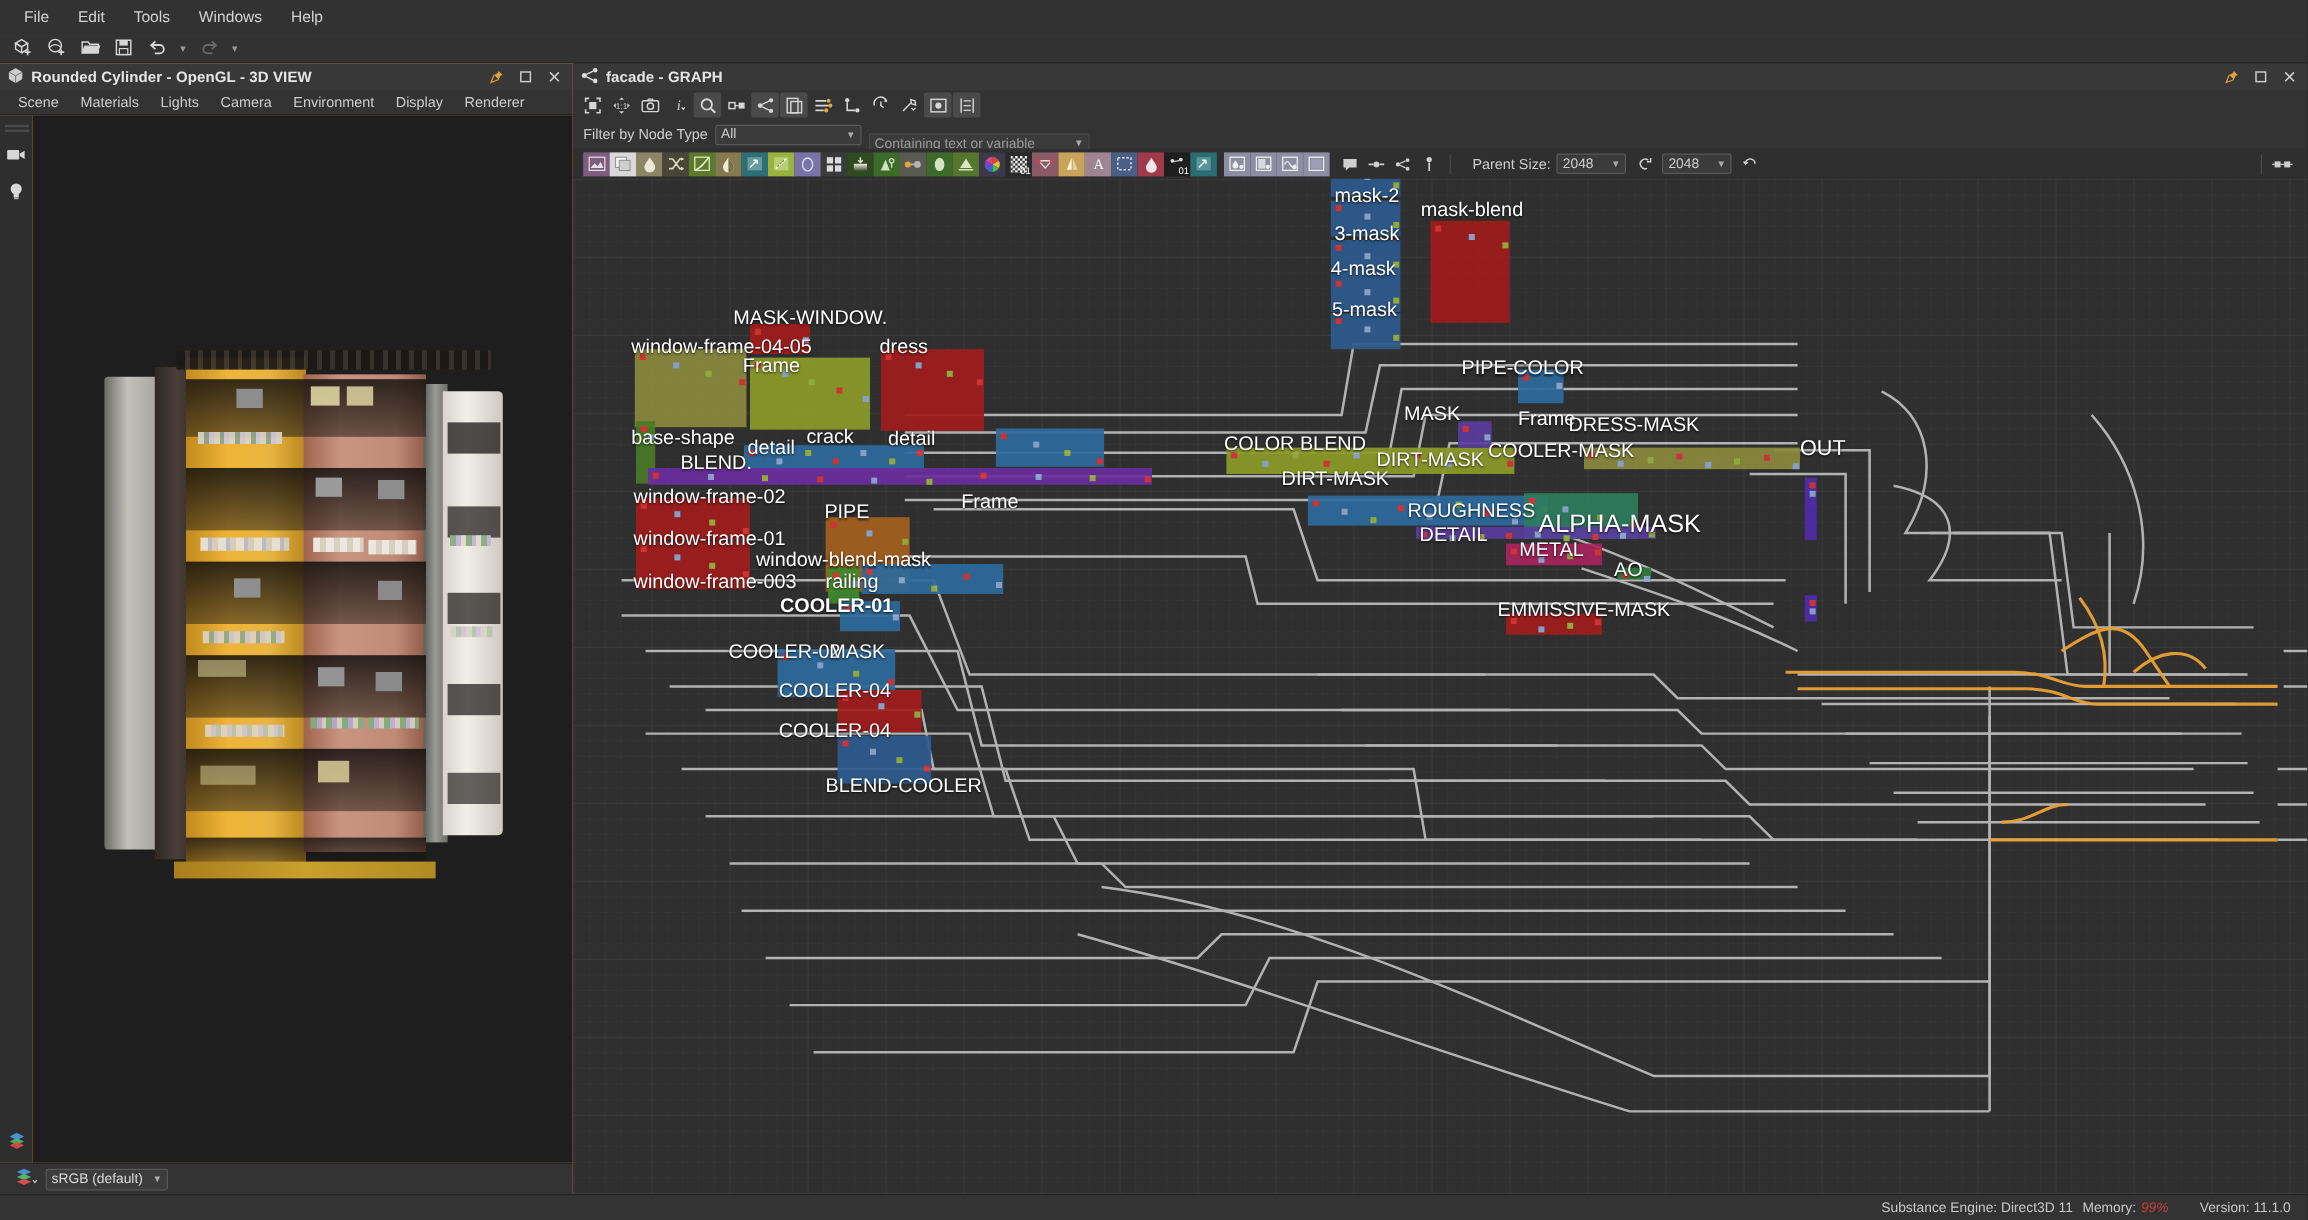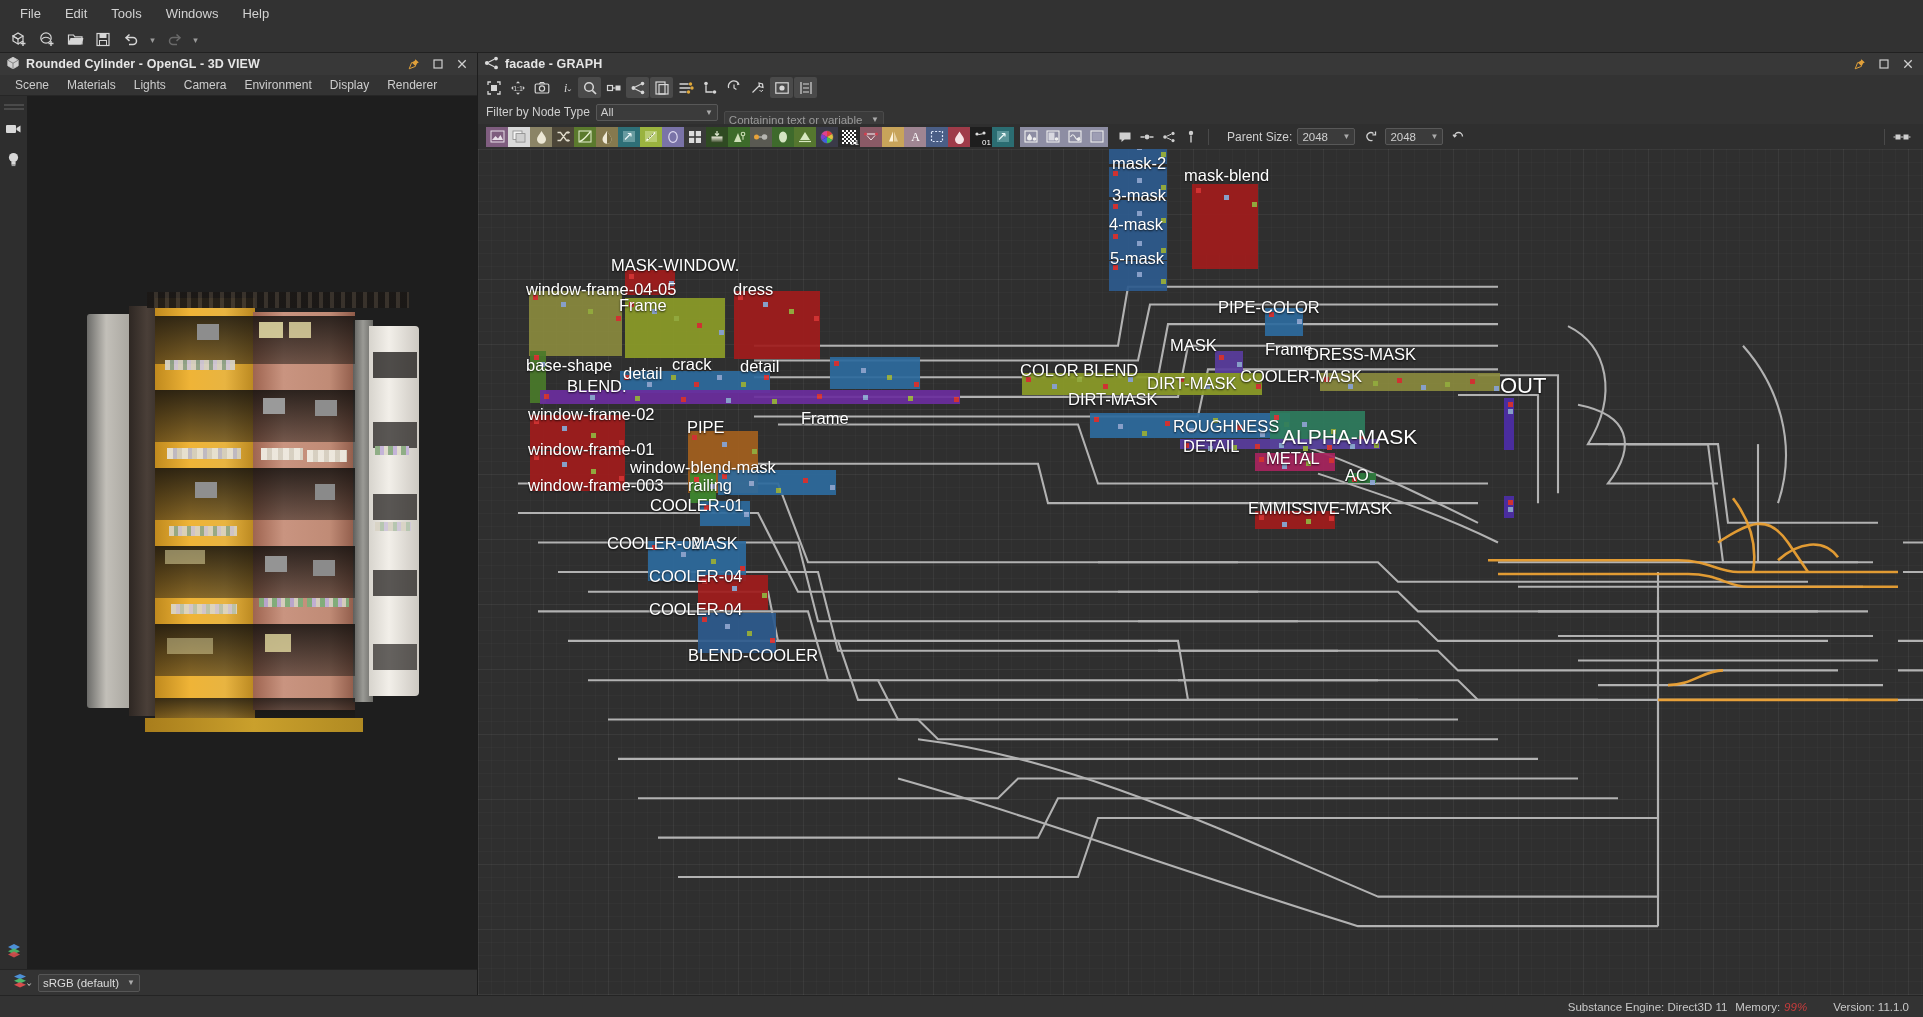--- a/index.html
+++ b/index.html
@@ -56,21 +56,21 @@
   
   .panelgraph{ flex:1 1 auto; display:flex; flex-direction:column; min-width:0; background:#2b2b2b;}
   .g-toolbar{ height:25px; background:#333333; display:flex; align-items:center; padding-left:4px; flex:0 0 25px; gap:1px;}
   .g-ico{ width:23px;height:21px; display:flex;align-items:center;justify-content:center; color:#d6d6d6; border-radius:2px;}
   .g-ico.act{ background:#4a4a4a;}
   .g-filter{ height:24px; background:#333333; display:flex; align-items:center; gap:6px; padding-left:8px; flex:0 0 24px; font-size:12px; color:#cfcfcf;}
   .g-lbl{ white-space:nowrap;}
   .g-sel{ height:17px; width:122px; background:#3b3b3b; border:1px solid #585858; border-radius:2px; display:flex;align-items:center;padding:0 4px; font-size:11.5px;}
   .g-sel .v{flex:1;}
   .g-sel .ar{font-size:8px;color:#aaa;}
-  .g-sel.wide{ width:160px;margin-top:15px;}
+  .g-sel.wide{ width:184px;margin-top:15px;}
   .g-nodebar{ height:25px; background:#2f2f2f; display:flex; align-items:center; padding-left:8px; flex:0 0 25px; gap:0px;}
   .nb{ width:22px; height:20px; display:flex; align-items:center; justify-content:center; position:relative; font-size:9px; color:#fff; }
   .nb .lbl01{ position:absolute; right:1px; bottom:0px; font-size:8px; color:#fff;}
   .nb-gap{ width:6px;}
   .nb-sep{ width:1px;height:16px;background:#4a4a4a;margin:0 6px;}
   .psize{ display:flex;align-items:center;gap:5px; margin-left:12px; font-size:12px; color:#cfcfcf;}
   .psize .g-sel{width:58px;}
   .rotbtn{width:20px;height:20px;display:flex;align-items:center;justify-content:center;color:#d0d0d0;}
 
   .graphcanvas{ flex:1 1 auto; position:relative; overflow:hidden; background:#2f2f2f;
@@ -977,37 +977,37 @@
             <div class="nlabel" style="left: 740px; top: 149px; font-size: 16.5px;">PIPE-COLOR</div>
             <div class="nlabel" style="left: 692px; top: 187px; font-size: 16.5px;">MASK</div>
             <div class="nlabel" style="left: 787px; top: 191px; font-size: 16.5px;">Frame</div>
             <div class="nlabel" style="left: 829px; top: 196px; font-size: 16.5px;">DRESS-MASK</div>
             <div class="nlabel" style="left: 48px; top: 207px; font-size: 16.5px;">base-shape</div>
             <div class="nlabel" style="left: 145px; top: 215px; font-size: 16.5px;">detail</div>
             <div class="nlabel" style="left: 194px; top: 206px; font-size: 16.5px;">crack</div>
             <div class="nlabel" style="left: 262px; top: 208px; font-size: 16.5px;">detail</div>
             <div class="nlabel" style="left: 542px; top: 212px; font-size: 16.5px;">COLOR BLEND</div>
             <div class="nlabel" style="left: 762px; top: 218px; font-size: 16.5px;">COOLER-MASK</div>
-            <div class="nlabel" style="left: 1022px; top: 224px; font-size: 22px; text-align: right;">OUT</div>
+            <div class="nlabel" style="left: 1022px; top: 214px; font-size: 18px; text-align: right;">OUT</div>
             <div class="nlabel" style="left: 89px; top: 228px; font-size: 16.5px;">BLEND.</div>
             <div class="nlabel" style="left: 590px; top: 241px; font-size: 16.5px;">DIRT-MASK</div>
             <div class="nlabel" style="left: 50px; top: 256px; font-size: 16.5px;">window-frame-02</div>
             <div class="nlabel" style="left: 323px; top: 260px; font-size: 16.5px;">Frame</div>
             <div class="nlabel" style="left: 669px; top: 225px; font-size: 16.5px;">DIRT-MASK</div>
             <div class="nlabel" style="left: 695px; top: 268px; font-size: 16.5px;">ROUGHNESS</div>
             <div class="nlabel" style="left: 804px; top: 276px; font-size: 21px;">ALPHA-MASK</div>
             <div class="nlabel" style="left: 209px; top: 269px; font-size: 16.5px;">PIPE</div>
             <div class="nlabel" style="left: 50px; top: 291px; font-size: 16.5px;">window-frame-01</div>
             <div class="nlabel" style="left: 705px; top: 288px; font-size: 16.5px;">DETAIL</div>
             <div class="nlabel" style="left: 152px; top: 309px; font-size: 16.5px;">window-blend-mask</div>
             <div class="nlabel" style="left: 788px; top: 300px; font-size: 16.5px;">METAL</div>
             <div class="nlabel" style="left: 867px; top: 317px; font-size: 16.5px;">AO</div>
             <div class="nlabel" style="left: 50px; top: 327px; font-size: 16.5px; text-align: center;">window-frame-003</div>
             <div class="nlabel" style="left: 210px; top: 327px; font-size: 16.5px;">railing</div>
-            <div class="nlabel" style="left: 172px; top: 347px; font-size: 16.5px;">COOLER-01</div>
+            <div class="nlabel" style="left: 172px; top: 347px; font-size: 16.5px; font-weight: bold;">COOLER-01</div>
             <div class="nlabel" style="left: 770px; top: 350px; font-size: 16.5px;">EMMISSIVE-MASK</div>
             <div class="nlabel" style="left: 129px; top: 385px; font-size: 16.5px;">COOLER-02</div>
             <div class="nlabel" style="left: 213px; top: 385px; font-size: 16.5px;">MASK</div>
             <div class="nlabel" style="left: 171px; top: 418px; font-size: 16.5px;">COOLER-04</div>
             <div class="nlabel" style="left: 171px; top: 451px; font-size: 16.5px;">COOLER-04</div>
             <div class="nlabel" style="left: 210px; top: 497px; font-size: 16.5px;">BLEND-COOLER</div>
           </div>
 
       </div>
     </div>

